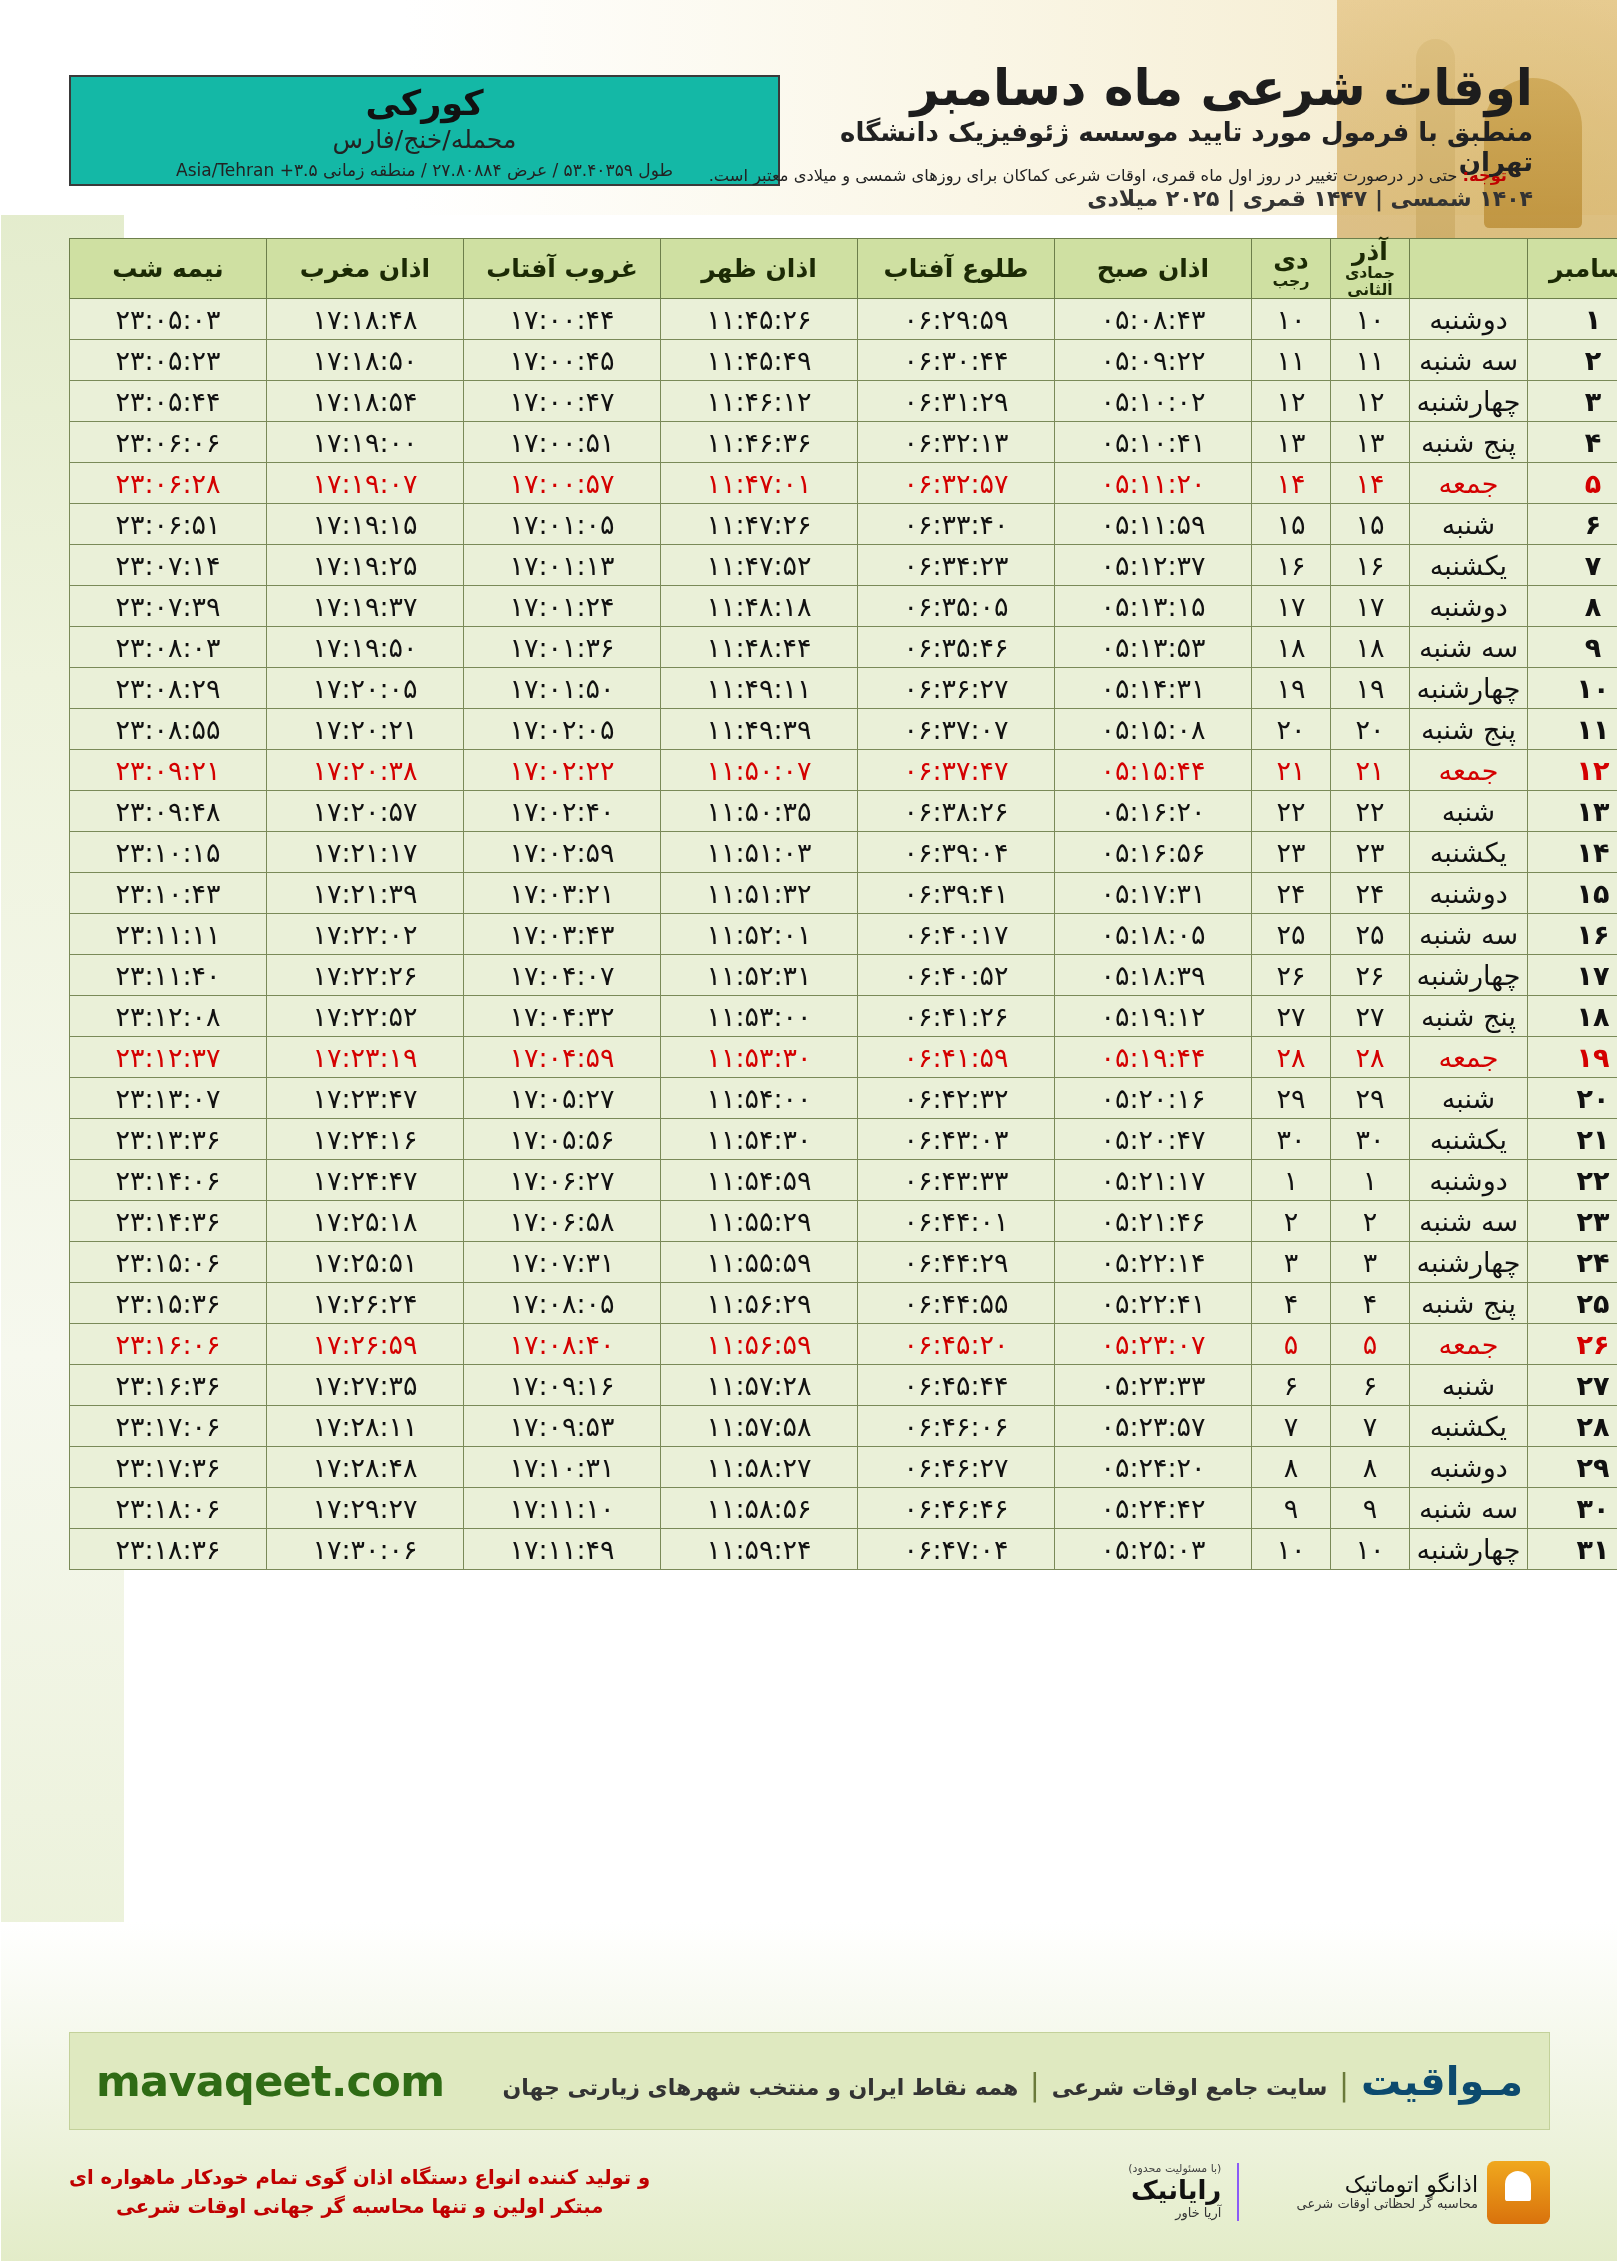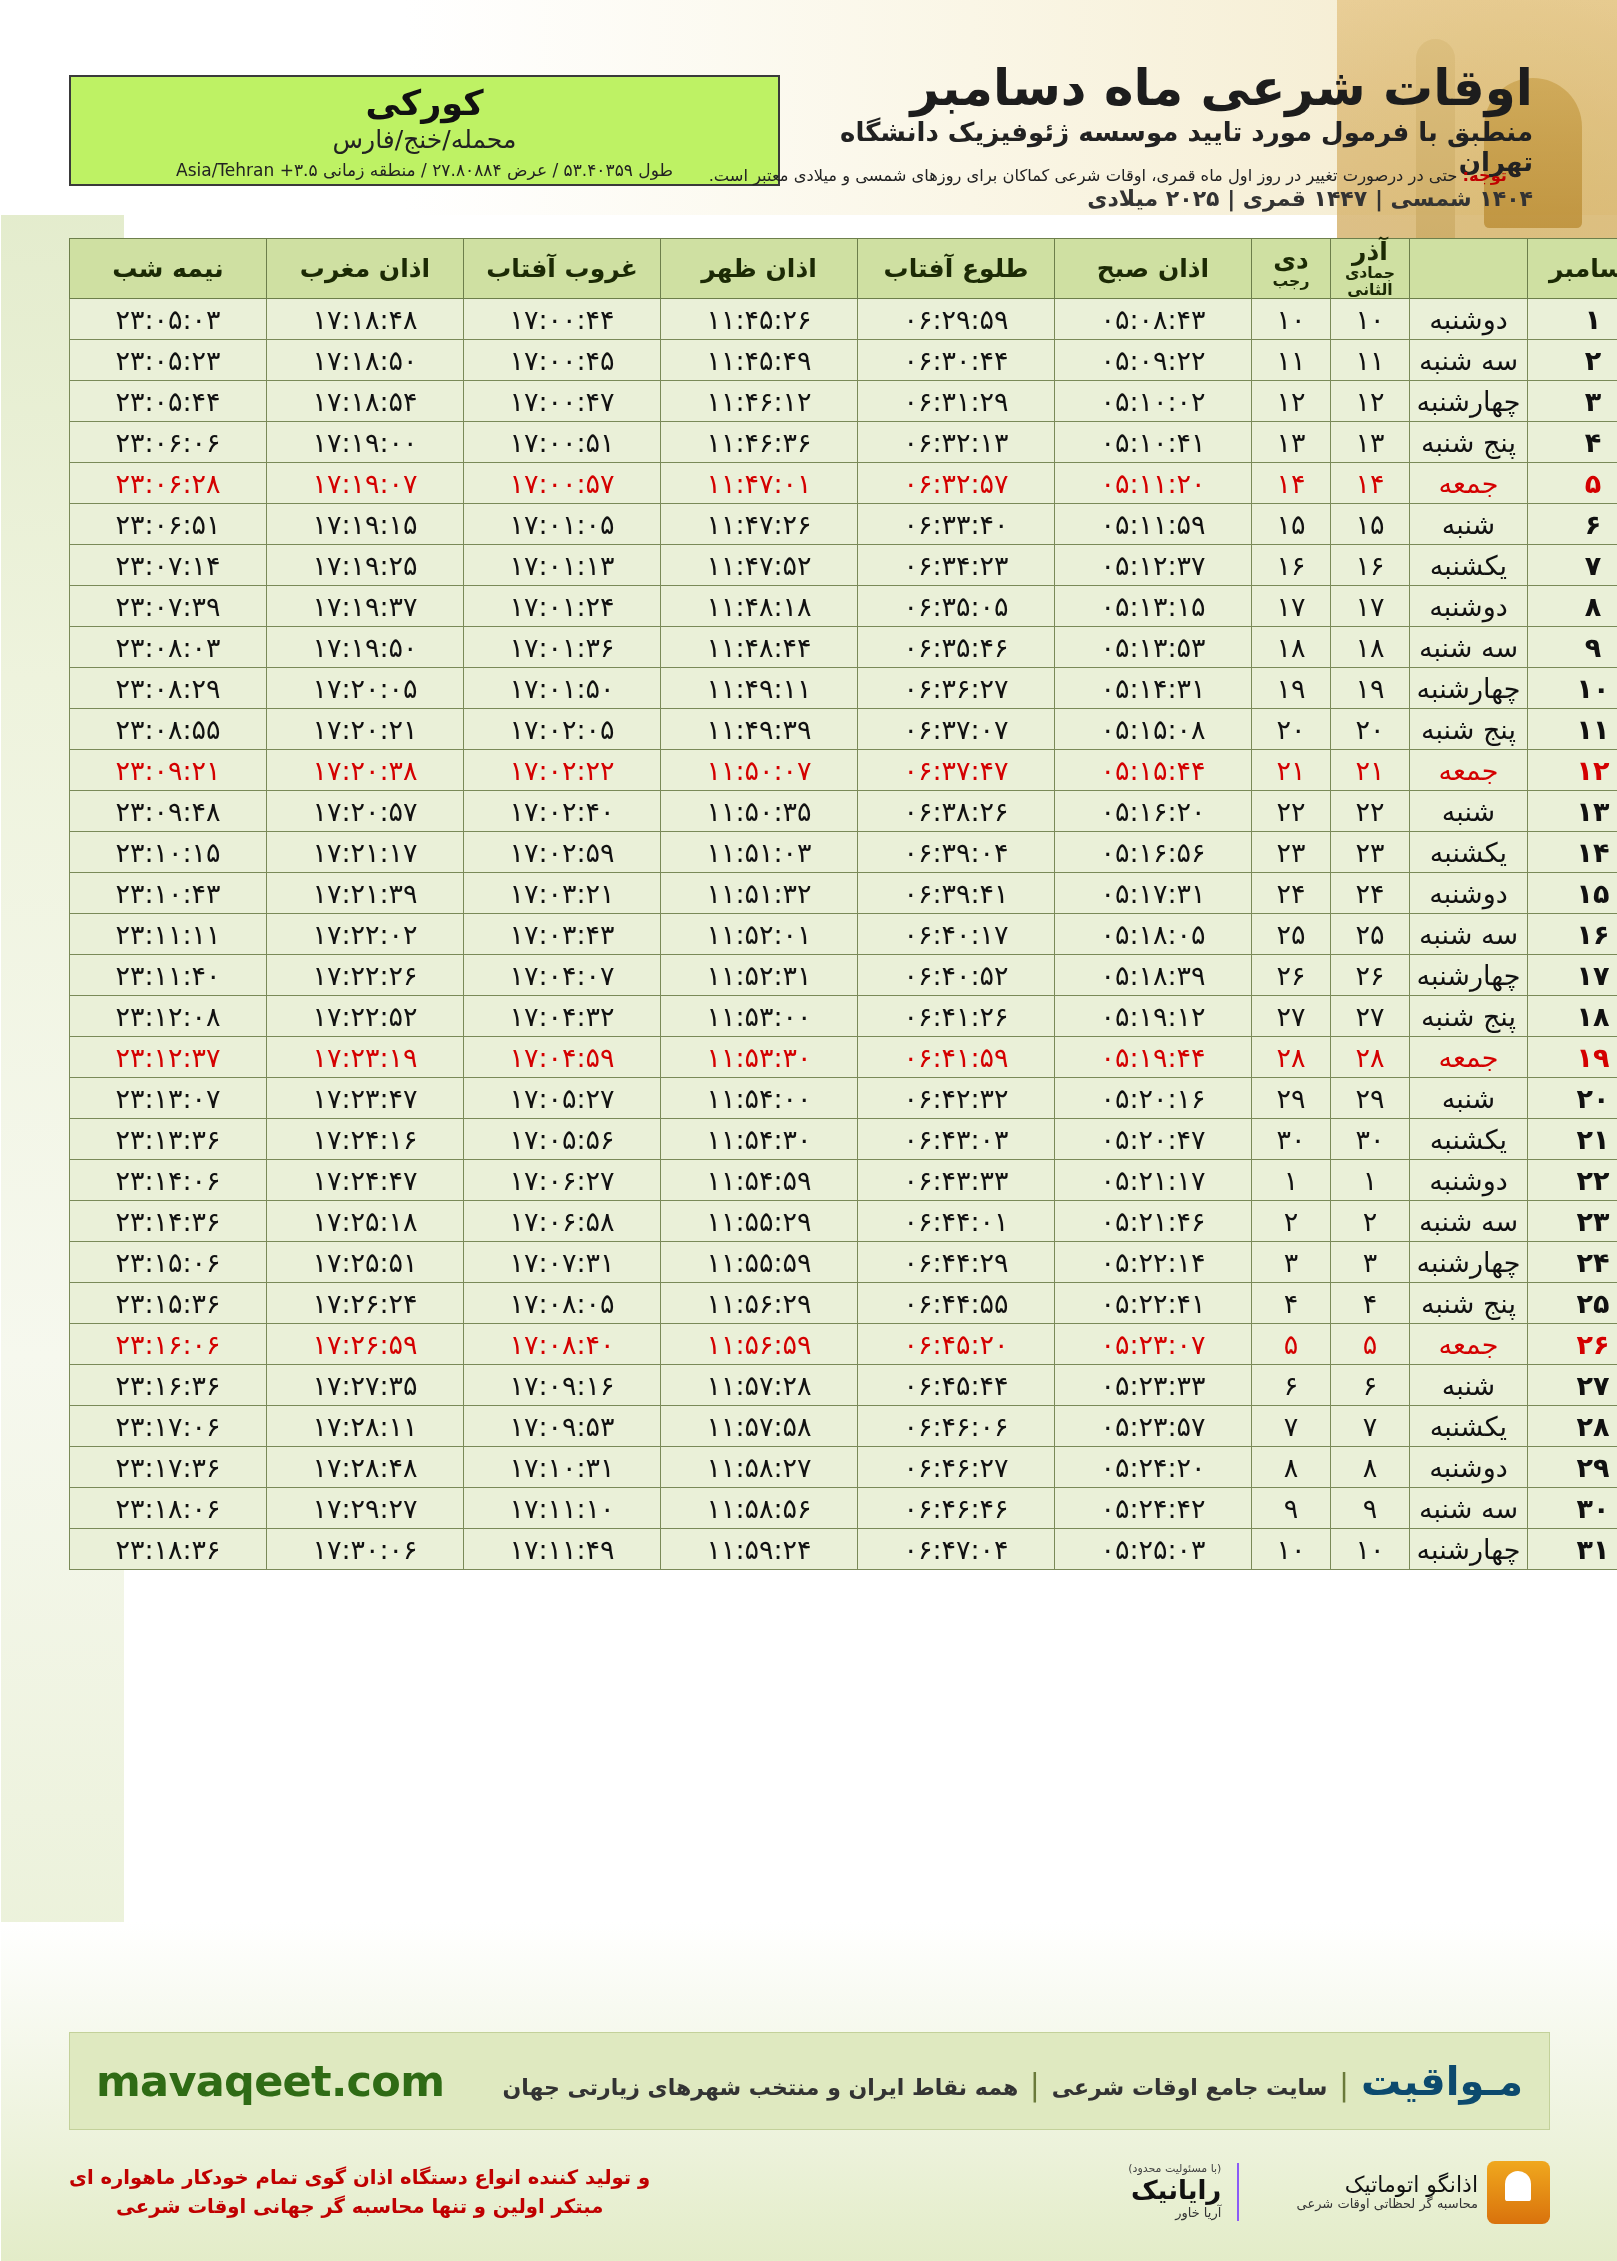--- a/index.html
+++ b/index.html
@@ -40,21 +40,21 @@
     position:absolute;left:0;bottom:0;width:1618px;height:339px;
     background:linear-gradient(to top,#e3ecc8 0%,#f2f6e6 55%,#ffffff 100%);
   }
 
   .page{position:absolute;inset:0;}
 
   
   .header{position:absolute;top:39px;left:0;width:1618px;height:196px;}
   .locbox{
     position:absolute;left:69px;top:36px;width:711px;height:111px;
-    border:2px solid #3a3a3a;background:#bef264;text-align:center;
+    border:2px solid #3a3a3a;background:#14b8a6;text-align:center;
     box-sizing:border-box;padding-top:6.5px;
   }
   .locbox .city{font-size:35px;font-weight:bold;color:#111;line-height:1.1;}
   .locbox .sub{font-size:25px;color:#222;margin-top:2.6px;}
   .locbox .coords{font-size:17px;color:#222;margin-top:6.5px;}
 
   .titleblock{position:absolute;right:85px;top:19.6px;width:770px;}
   .titleblock .t1{font-size:50px;font-weight:bold;color:#1d1d1d;letter-spacing:-0.7px;}
   .titleblock .t2{font-size:26px;font-weight:bold;color:#222;margin-top:0;}
   .titleblock .t3{font-size:22px;font-weight:bold;color:#333;margin-top:9px;}

